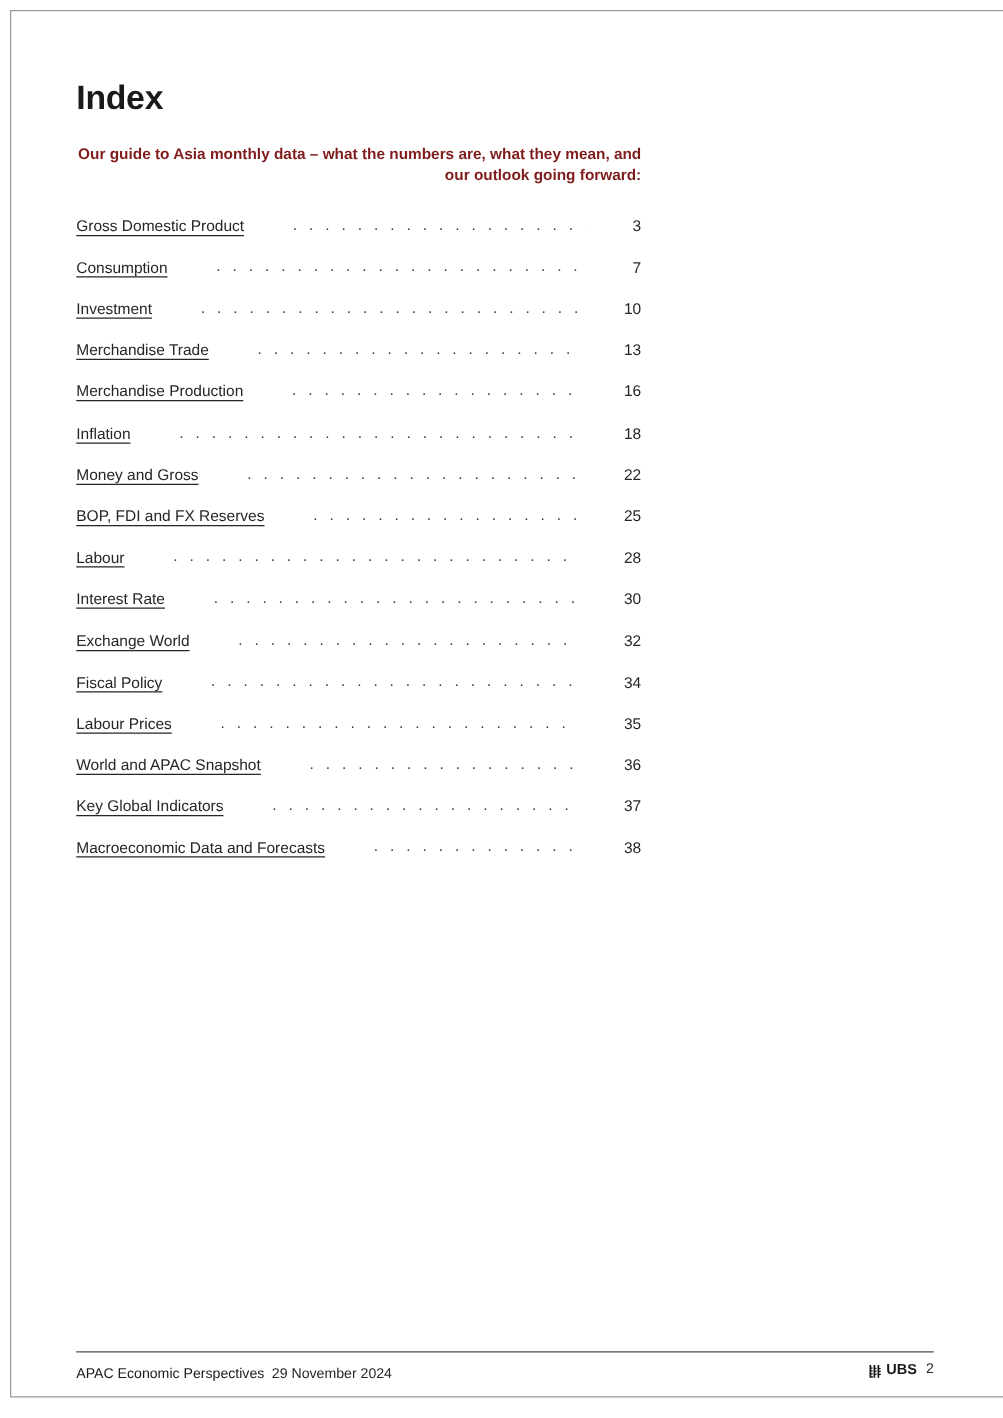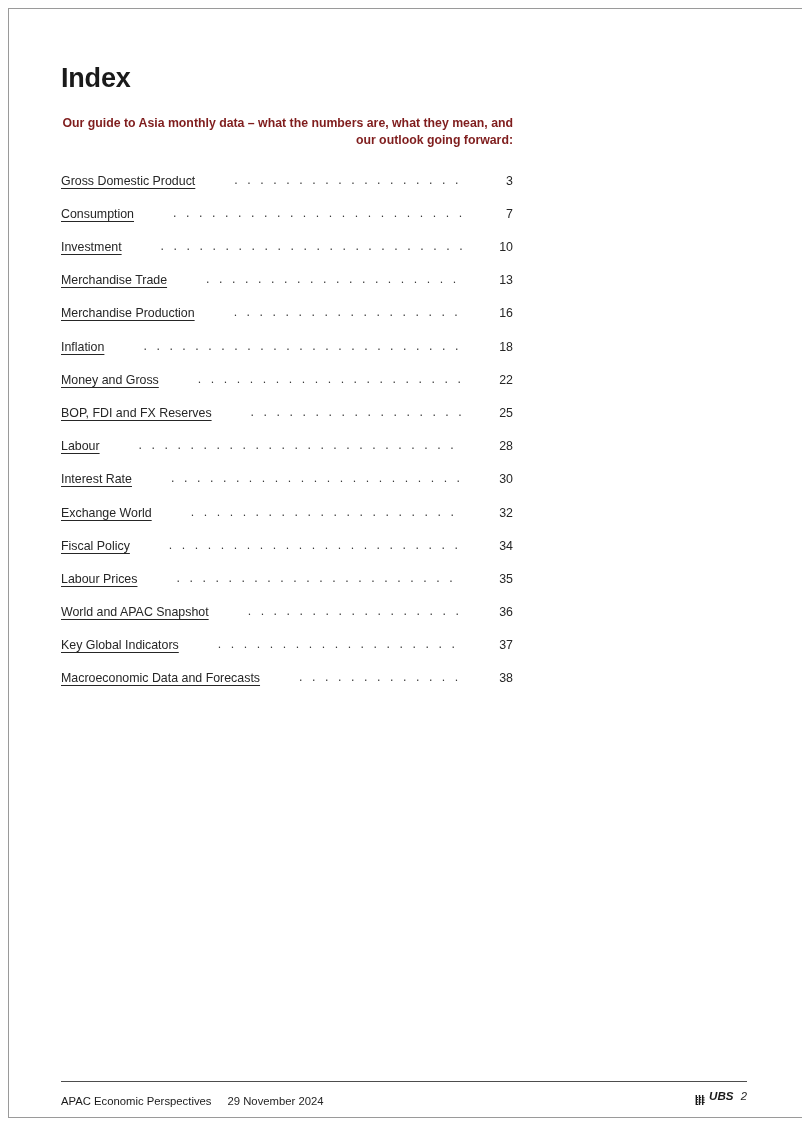--- a/index.html
+++ b/index.html
@@ -118,27 +118,26 @@
     margin-top: 7px;
   }
   .footer-doc-title {
     font-size: 11.3px;
     font-weight: normal;
     color: #1a1a1a;
   }
   .footer-date {
     font-size: 11.3px;
     color: #262626;
-    margin-left: 16px;
+    margin-left: 6px;
   }
   .footer-right {
     margin-left: auto;
     display: flex;
-    align-items: flex-end;
-    font-style: italic;
+    align-items: flex-start;
   }
   .ubs-keys {
     display: inline-block;
     width: 13px;
     height: 11px;
     position: relative;
     top: 1px;
     margin-right: 2px;
   }
   .ubs-wordmark {

